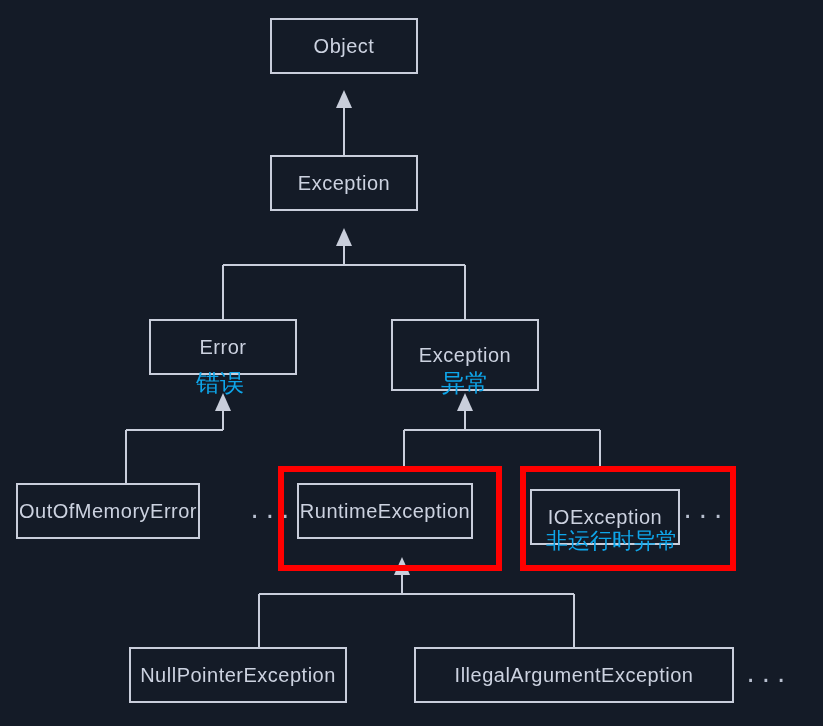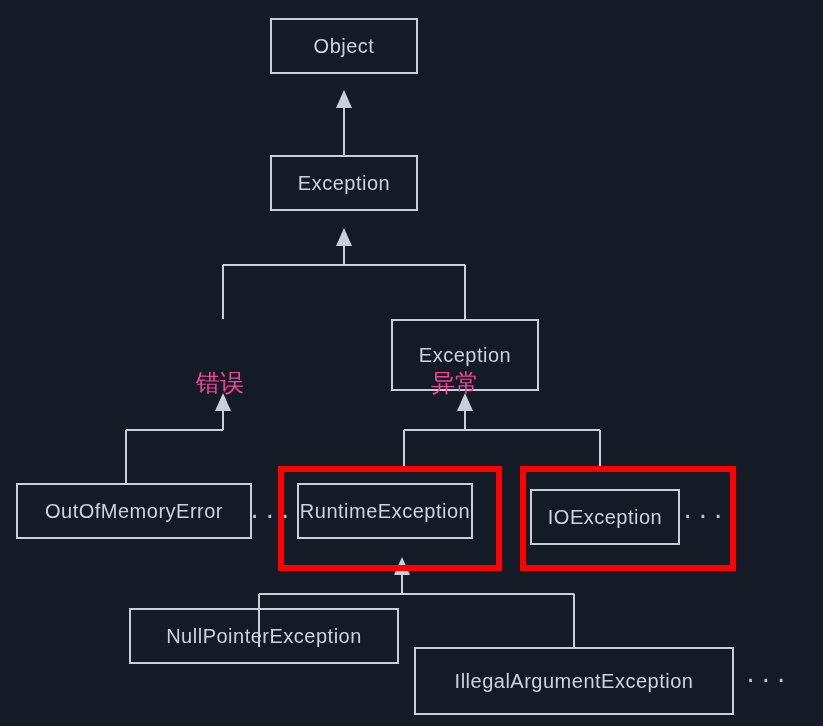--- a/index.html
+++ b/index.html
@@ -32,21 +32,21 @@
   .ellipsis {
     position: absolute;
     color: #b9c0d0;
     font-family: "DejaVu Sans Mono", "Liberation Mono", monospace;
     font-size: 22px;
     letter-spacing: 2px;
     line-height: 1;
   }
   .cn-label {
     position: absolute;
-    color: #ec4899;
+    color: #0ea5e9;
     font-family: "DejaVu Sans", "Liberation Sans", sans-serif;
     font-weight: 400;
     white-space: nowrap;
     line-height: 1;
   }
   .hl-box {
     position: absolute;
     box-sizing: border-box;
     border: 6px solid #ff0000;
     background: transparent;
@@ -100,48 +100,52 @@
   </svg>
 
   <div class="node" id="n-object" style="left:270px;top:18px;width:148px;height:56px;">
     <span>Object</span>
   </div>
 
   <div class="node" id="n-throwable" style="left:270px;top:155px;width:148px;height:56px;">
     <span>Exception</span>
   </div>
 
+  <div class="node" id="n-error" style="left:149px;top:319px;width:148px;height:56px;">
+    <span>Error</span>
+  </div>
 
   <div class="node" id="n-exception" style="left:391px;top:319px;width:148px;height:72px;">
     <span>Exception</span>
   </div>
 
-  <div class="node" id="n-oome" style="left:16px;top:483px;width:236px;height:56px;">
+  <div class="node" id="n-oome" style="left:16px;top:483px;width:184px;height:56px;">
     <span>OutOfMemoryError</span>
   </div>
 
   <div class="node" id="n-rte" style="left:297px;top:483px;width:176px;height:56px;">
     <span>RuntimeException</span>
   </div>
 
   <div class="node" id="n-ioe" style="left:530px;top:483px;width:150px;height:56px;margin-top:6px;">
     <span>IOException</span>
   </div>
 
-  <div class="node" id="n-npe" style="left:129px;top:608px;width:270px;height:56px;align-items:center;">
+  <div class="node" id="n-npe" style="left:129px;top:647px;width:218px;height:56px;align-items:center;">
     <span>NullPointerException</span>
   </div>
 
-  <div class="node" id="n-iae" style="left:414px;top:647px;width:320px;height:68px;">
+  <div class="node" id="n-iae" style="left:414px;top:647px;width:320px;height:56px;">
     <span>IllegalArgumentException</span>
   </div>
 
   <span class="ellipsis" style="left:248px;top:500px;">...</span>
   <span class="ellipsis" style="left:681px;top:500px;">...</span>
   <span class="ellipsis" style="left:744px;top:664px;">...</span>
 
   <div class="hl-box" style="left:278px;top:466px;width:224px;height:105px;"></div>
   <div class="hl-box" style="left:520px;top:466px;width:216px;height:105px;"></div>
 
   <span class="cn-label" style="left:196px;top:371px;font-size:24px;">错误</span>
-  <span class="cn-label" style="left:431px;top:371px;font-size:24px;">异常</span>
+  <span class="cn-label" style="left:441px;top:371px;font-size:24px;">异常</span>
+  <span class="cn-label" style="left:546px;top:530px;font-size:22px;">非运行时异常</span>
 
 </div>
 
 </body></html>

